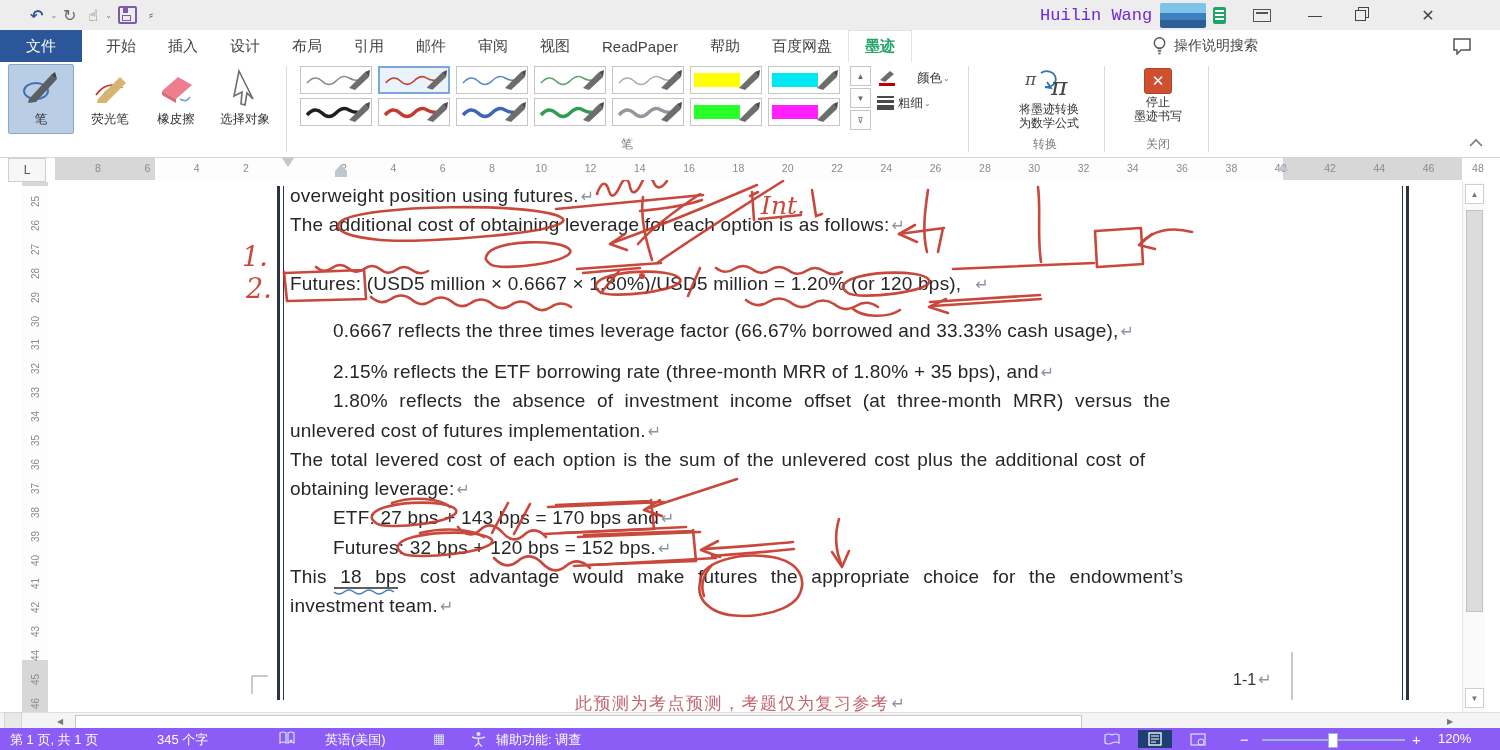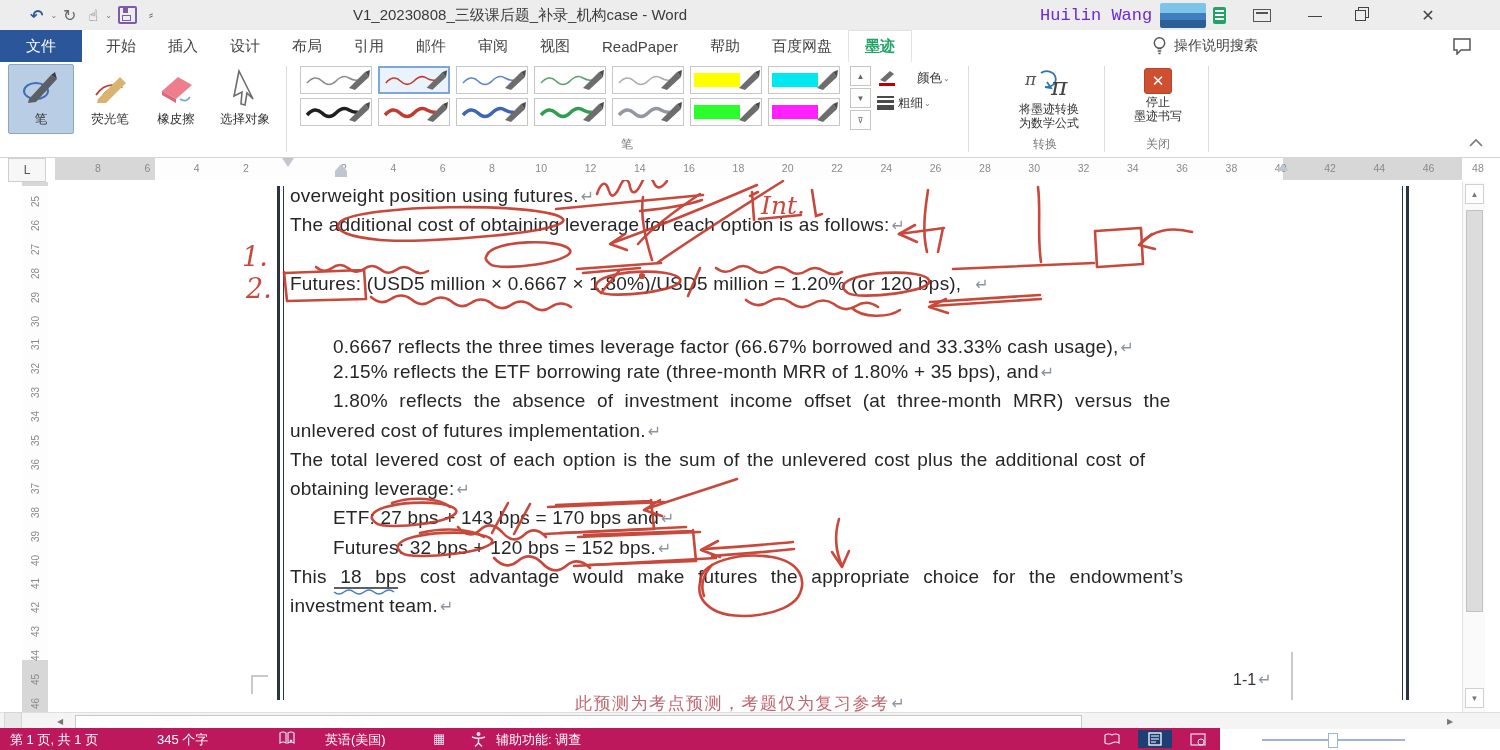--- a/index.html
+++ b/index.html
@@ -70,21 +70,21 @@
   #ink{position:absolute;left:0;top:0;width:1500px;height:750px;z-index:4;pointer-events:none;}
   
   #vscroll{position:absolute;left:1462px;top:182px;width:22px;height:530px;background:#fafafa;border-left:1px solid #e2e2e2;z-index:6;}
   .vs{position:absolute;left:2px;width:17px;border:1px solid #d0d0d0;background:#fff;color:#777;font-size:8px;display:flex;align-items:center;justify-content:center;}
   #vthumb{position:absolute;left:3px;top:28px;width:15px;height:400px;background:#dcdcdc;border:1px solid #c2c2c2;}
   #hscroll{position:absolute;left:0;top:712px;width:1500px;height:16px;background:#f4f4f4;border-top:1px solid #e0e0e0;z-index:6;}
   #hthumb{position:absolute;left:75px;top:2px;width:1005px;height:12px;background:#fff;border:1px solid #c8c8c8;}
   .hs{position:absolute;top:1px;width:16px;height:14px;color:#777;font-size:8px;display:flex;align-items:center;justify-content:center;}
   #hsb-corner{position:absolute;left:4px;top:712px;width:16px;height:15px;background:#e8e8e8;border:1px solid #d5d5d5;z-index:7;}
   
-  #statusbar{position:absolute;left:0;top:728px;width:1220px;height:22px;background:#be185d;color:#fff;font-size:13px;z-index:8;}
+  #statusbar{position:absolute;left:0;top:728px;width:1500px;height:22px;background:#8b5cf6;color:#fff;font-size:13px;z-index:8;}
   .st{position:absolute;top:3px;white-space:nowrap;}
   .sticon{position:absolute;top:3px;color:#dbe5f5;}
   .viewic{position:absolute;top:2px;width:34px;height:18px;display:flex;align-items:center;justify-content:center;}
   .viewic.on{background:#1e3f73;}
   #zoomtrack{position:absolute;left:1262px;top:11px;width:143px;height:2px;background:#9fb4d4;}
   #zoomthumb{position:absolute;left:1328px;top:5px;width:8px;height:13px;background:#fff;border:1px solid #9fb4d4;}
 </style>
 </head>
 <body>
 
@@ -112,21 +112,20 @@
   <div id="titlebar">
     <div class="qat" style="left:24px;">
       <span class="g undo">↶</span>
         <span class="dd">⌄</span>
       <span class="g">↻</span>
       <span class="g">☝</span>
         <span class="dd">⌄</span>
       <span class="saveic"></span>
       <span class="g" style="font-size:12px;">⸗</span>
     </div>
-    <div id="title-text">V1_20230808_三级课后题_补录_机构case - Word</div>
     <div id="user-name">Huilin Wang</div>
     <div id="avatar"></div>
     <div id="greendoc"></div>
     <div class="winbtn" style="left:1242px;">
         <span class="ribopt"></span>
       </div>
     <div class="winbtn" style="left:1295px;">—</div>
     <div class="winbtn" style="left:1340px;">
         <span class="resto"></span>
       </div>
@@ -418,21 +417,21 @@
 
   <div id="docarea">
     <div class="pageline" style="left:277px;width:3px;"></div>
     <div class="pageline" style="left:283px;width:1px;"></div>
     <div class="pageline" style="left:1402px;width:1px;"></div>
     <div class="pageline" style="left:1406px;width:3px;"></div>
 
     <div class="docline" style="left:290px;top:5px;"><span>overweight position using futures.</span><span class="pmark">↵</span></div>
     <div class="docline" style="left:290px;top:34px;"><span>The additional cost of obtaining leverage for each option is as follows:</span><span class="pmark">↵</span></div>
     <div class="docline" style="left:290px;top:93px;"><span>Futures: (USD5 million × 0.6667 × 1.80%)/USD5 million = 1.20% (or 120 bps),</span><span class="pmark" style="margin-left:14px;">↵</span></div>
-    <div class="docline" style="left:333px;top:156px;"><span>0.6667 reflects the three times leverage factor (66.67% borrowed and 33.33% cash usage),</span><span class="pmark">↵</span></div>
+    <div class="docline" style="left:333px;top:140px;"><span>0.6667 reflects the three times leverage factor (66.67% borrowed and 33.33% cash usage),</span><span class="pmark">↵</span></div>
     <div class="docline" style="left:333px;top:181px;"><span>2.15% reflects the ETF borrowing rate (three-month MRR of 1.80% + 35 bps), and</span><span class="pmark">↵</span></div>
     <div class="docline" style="left:333px;top:210px;word-spacing:6px;"><span>1.80% reflects the absence of investment income offset (at three-month MRR) versus the</span></div>
     <div class="docline" style="left:290px;top:240px;"><span>unlevered cost of futures implementation.</span><span class="pmark">↵</span></div>
     <div class="docline" style="left:290px;top:269px;word-spacing:2px;"><span>The total levered cost of each option is the sum of the unlevered cost plus the additional cost of</span></div>
     <div class="docline" style="left:290px;top:298px;"><span>obtaining leverage:</span><span class="pmark">↵</span></div>
     <div class="docline" style="left:333px;top:327px;"><span>ETF: 27 bps + 143 bps = 170 bps and</span><span class="pmark">↵</span></div>
     <div class="docline" style="left:333px;top:357px;"><span>Futures: 32 bps + 120 bps = 152 bps.</span><span class="pmark">↵</span></div>
     <div class="docline" style="left:290px;top:386px;word-spacing:8px;"><span>This 18 bps cost advantage would make futures the appropriate choice for the endowment’s</span></div>
     <div class="docline" style="left:290px;top:415px;"><span>investment team.</span><span class="pmark">↵</span></div>
 

